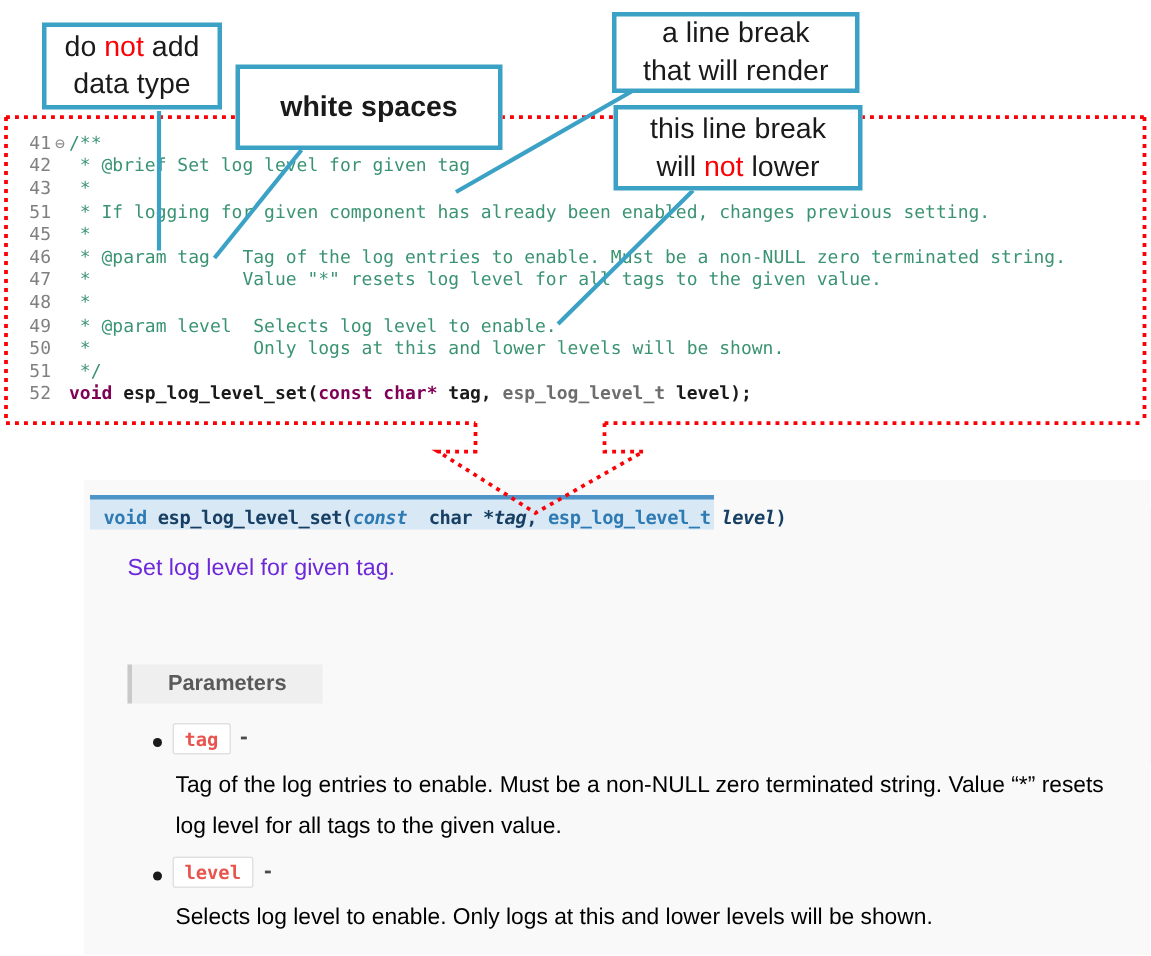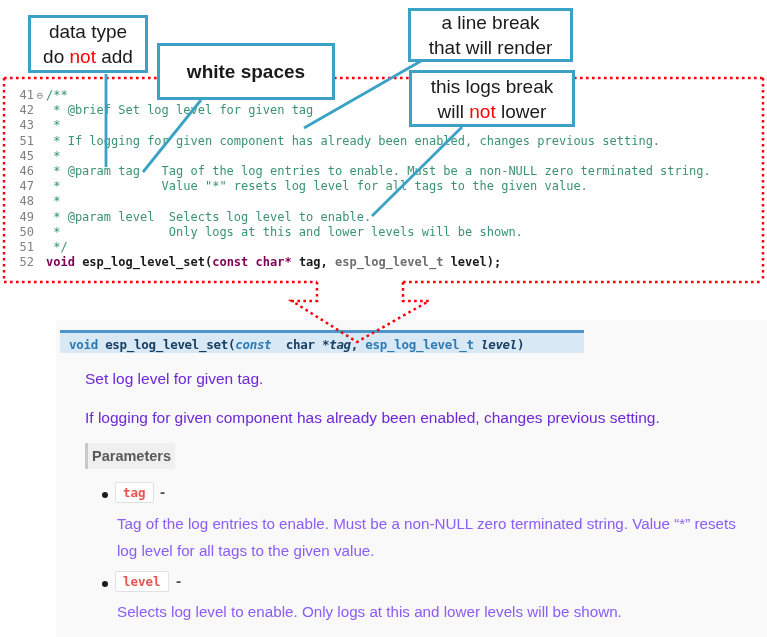--- a/index.html
+++ b/index.html
@@ -26,39 +26,39 @@
   .fnb{color:#1a1a1a;font-weight:bold;}
   .pl{color:#1a1a1a;font-weight:bold;}
   .ty{color:#6e6e6e;font-weight:bold;}
 
   
   #overlay{position:absolute;left:0;top:0;z-index:5;pointer-events:none;}
 
   
   .doc-panel{position:absolute;left:56px;top:320px;width:711px;height:317px;
              background:#f9f9f9;z-index:1;color:#404040;}
-  .sig-bar{position:absolute;left:4px;top:10px;width:524px;height:23px;
+  .sig-bar{position:absolute;left:4px;top:10px;width:416px;height:23px;
            background:#d9e8f5;border-top:3px solid #4e94c9;
            font-family:"DejaVu Sans Mono",monospace;font-weight:bold;font-size:12.5px;
            letter-spacing:-0.3px;line-height:23px;padding-left:9px;box-sizing:border-box;
            white-space:pre;color:#173f63;}
   .sig-bar span{white-space:pre;}
   .sig-blue{color:#2e7bb4;}
   .sig-it{font-style:italic;}
   .doc-p{position:absolute;font-size:15.5px;color:#6d28d9;}
   .params-label{position:absolute;left:29px;top:123px;background:#efefef;
-                border-left:3px solid #c9c9c9;padding:5px 4px;font-weight:bold;
+                border-left:3px solid #c9c9c9;padding:5px 24px;font-weight:bold;
                 font-size:14.5px;color:#595959;}
   .bullet{position:absolute;width:6px;height:6px;border-radius:50%;background:#1a1a1a;}
   .badge{position:absolute;background:#ffffff;border:1px solid #e1e1e1;border-radius:2px;
          padding:2px 7px;font-family:"DejaVu Sans Mono",monospace;font-size:12.5px;
          font-weight:bold;color:#e8544d;}
   .dash{position:absolute;font-size:15.5px;color:#4b4b4b;font-weight:bold;}
   .pdesc{position:absolute;left:61px;width:634px;font-size:15.2px;line-height:27px;
-         color:#8b5cf6;}
+         color:#000000;}
 </style>
 </head>
 <body>
 
 <div id="stage">
 
   <div class="code-area">
     <div class="crow">
       <span class="gut">41</span>
         <span class="fold">⊖</span>
@@ -118,21 +118,20 @@
       <span class="gut">52</span>
         <span class="fold"></span>
         <span class="ctext"><span class="kw">void</span><span class="fnb"> esp_log_level_set</span><span class="pl">(</span><span class="kw">const char*</span><span class="fnb"> tag</span><span class="pl">, </span><span class="ty">esp_log_level_t</span><span class="fnb"> level</span><span class="pl">);</span></span>
     </div>
   </div>
 
   <div class="doc-panel">
     <div class="sig-bar"><span class="sig-blue">void </span><span>esp_log_level_set</span><span>(</span><span class="sig-blue sig-it">const</span><span>  </span><span>char *</span><span class="sig-it">tag</span><span>, </span><span class="sig-blue">esp_log_level_t</span><span> </span><span class="sig-it">level</span><span>)</span></div>
 
     <div class="doc-p" style="left:29px;top:50px;">Set log level for given tag.</div>
-    <div class="doc-p" style="left:29px;top:89px;">If logging for given component has already been enabled, changes previous setting.</div>
 
     <div class="params-label">Parameters</div>
 
     <span class="bullet" style="left:46px;top:172px;"></span>
     <span class="badge" style="left:59px;top:162px;">tag</span>
     <span class="dash" style="left:104px;top:163px;">-</span>
     <div class="pdesc" style="top:190px;">Tag of the log entries to enable. Must be a non-NULL zero terminated string. Value “*” resets log level for all tags to the given value.</div>
 
     <span class="bullet" style="left:46px;top:261px;"></span>
     <span class="badge" style="left:59px;top:251px;">level</span>
@@ -154,31 +153,31 @@
 
     <g stroke="#3ba2c6" stroke-width="2.8" fill="none">
       <path d="M106 74 V167"></path>
       <path d="M201 100 L143 172"></path>
       <path d="M421 61 L304 128"></path>
       <path d="M462 127 L372 216"></path>
     </g>
   </svg>
 
   <div class="callout" style="left:28px;top:15px;width:114px;height:52px;">
+    <span><span>do </span><span class="red">not</span><span> add</span></span>
     <span>data type</span>
-    <span><span>do </span><span class="red">not</span><span> add</span></span>
   </div>
 
   <div class="callout" style="left:157px;top:43px;width:172px;height:51px;font-weight:bold;">
     <span>white spaces</span>
   </div>
 
   <div class="callout" style="left:408px;top:8px;width:159px;height:48px;align-items:center;">
     <span>a line break</span>
     <span>that will render</span>
   </div>
 
   <div class="callout" style="left:409px;top:70px;width:160px;height:51px;">
-    <span>this logs break</span>
+    <span>this line break</span>
     <span><span>will </span><span class="red">not</span><span> lower</span></span>
   </div>
 
 </div>
 
 </body></html>

